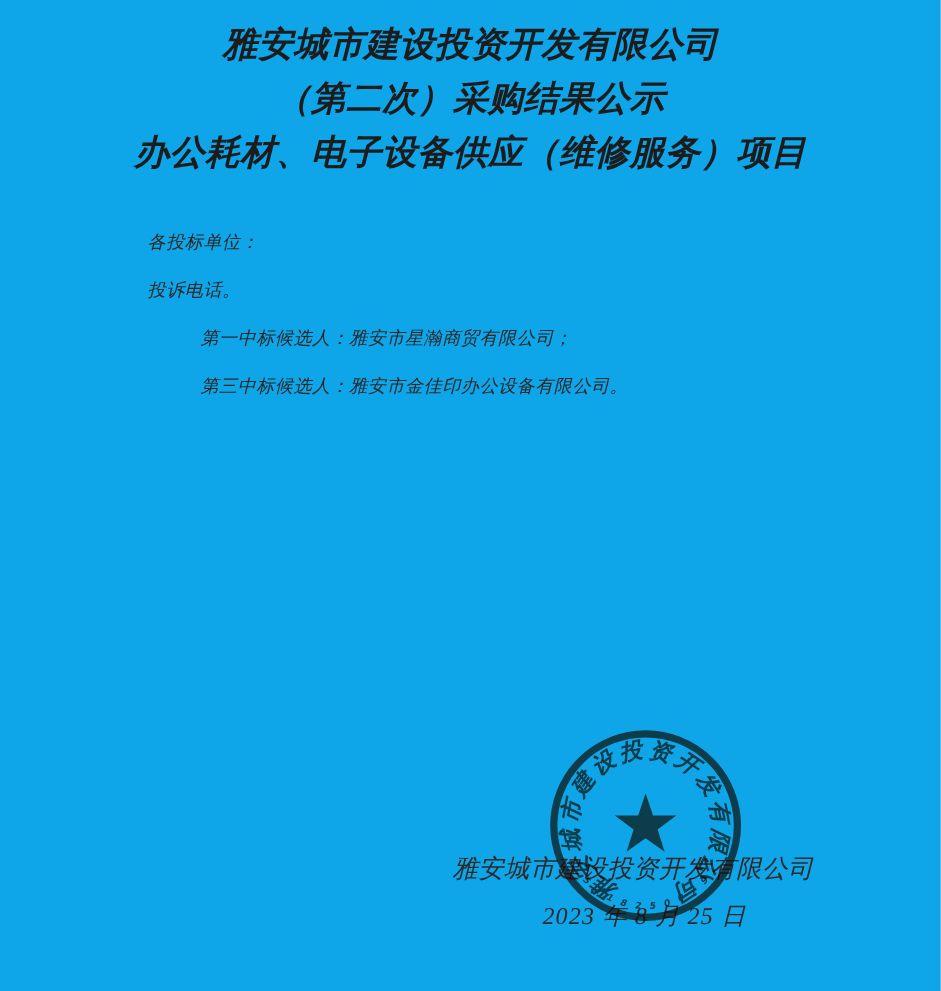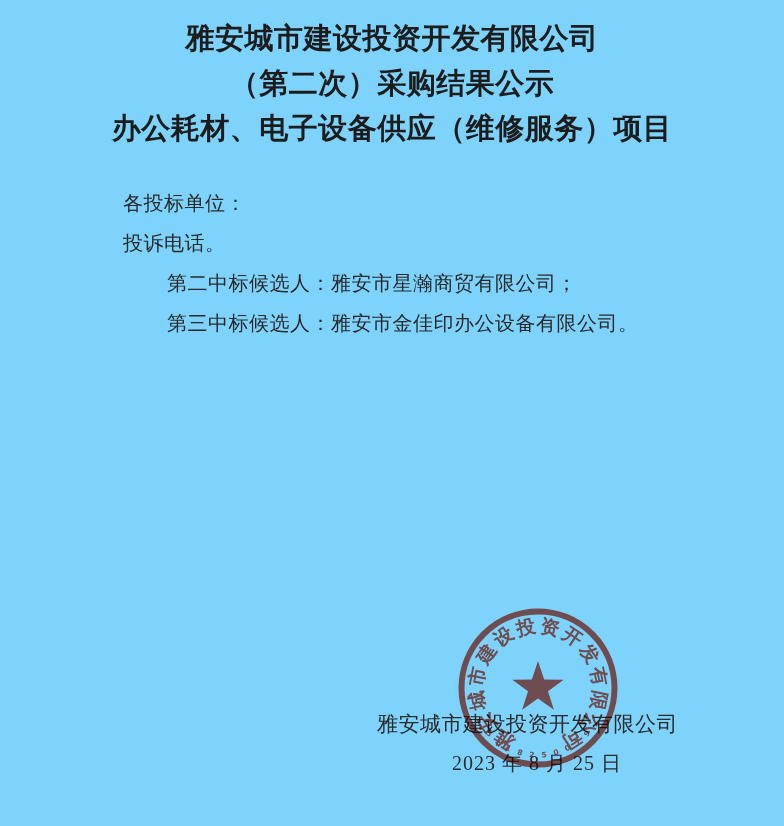--- a/index.html
+++ b/index.html
@@ -5,24 +5,25 @@
   html, body {
     margin: 0;
     padding: 0;
     background: #e8e8e8;
   }
   .page {
     position: relative;
     width: 784px;
     height: 826px;
     margin: 0 auto;
-    background: #7dd3fc;
+    background: #0ea5e9;
     overflow: hidden;
     font-family: "Liberation Serif", "DejaVu Serif", serif;
     color: #282828;
+    font-style: italic;
   }
   
   .title-block {
     position: absolute;
     top: 16px;
     left: 0;
     right: 0;
     text-align: center;
   }
   .title-line {
@@ -31,21 +32,21 @@
     font-weight: bold;
     color: #1c1c1c;
     letter-spacing: 0.5px;
   }
   
   .body-block {
     position: absolute;
     left: 123px;
     top: 183px;
     width: 549px;
-    font-size: 20px;
+    font-size: 15px;
     letter-spacing: 0.5px;
   }
   .body-line {
     line-height: 40px;
     height: 40px;
     text-align: left;
   }
   .body-line.indent { text-indent: 44px; }
   .body-line.stretch {
     text-align: justify;
@@ -112,21 +113,21 @@
 
   <header class="title-block" id="title-block">
       <div class="title-line">雅安城市建设投资开发有限公司</div>
       <div class="title-line">（第二次）采购结果公示</div>
       <div class="title-line">办公耗材、电子设备供应（维修服务）项目</div>
     </header>
 
   <main class="body-block" id="body-block">
       <div class="body-line">各投标单位：</div>
       <div class="body-line">投诉电话。</div>
-      <div class="body-line indent">第二中标候选人：雅安市星瀚商贸有限公司；</div>
+      <div class="body-line indent">第一中标候选人：雅安市星瀚商贸有限公司；</div>
       <div class="body-line indent">第三中标候选人：雅安市金佳印办公设备有限公司。</div>
     </main>
 
   <div class="sig-company">雅安城市建设投资开发有限公司</div>
 
   <div class="sig-date">2023 年 8 月 25 日</div>
 
   <svg class="seal" viewBox="-86 -86 172 172" xmlns="http://www.w3.org/2000/svg">
     <circle class="seal-ring" r="76.5"></circle>
     <polygon class="seal-star" points="0,-27 6.17,-8.49 25.68,-8.34 9.99,3.24 15.87,21.84 0,10.5 -15.87,21.84 -9.99,3.24 -25.68,-8.34 -6.17,-8.49"></polygon>

